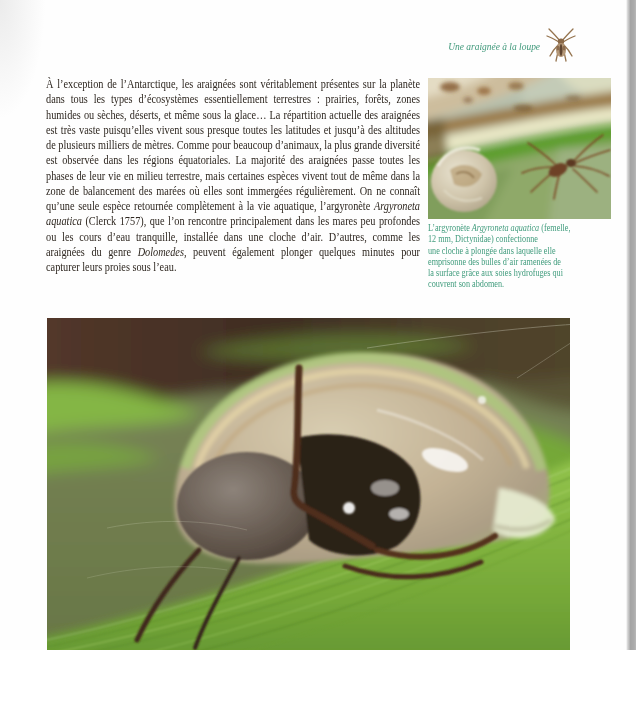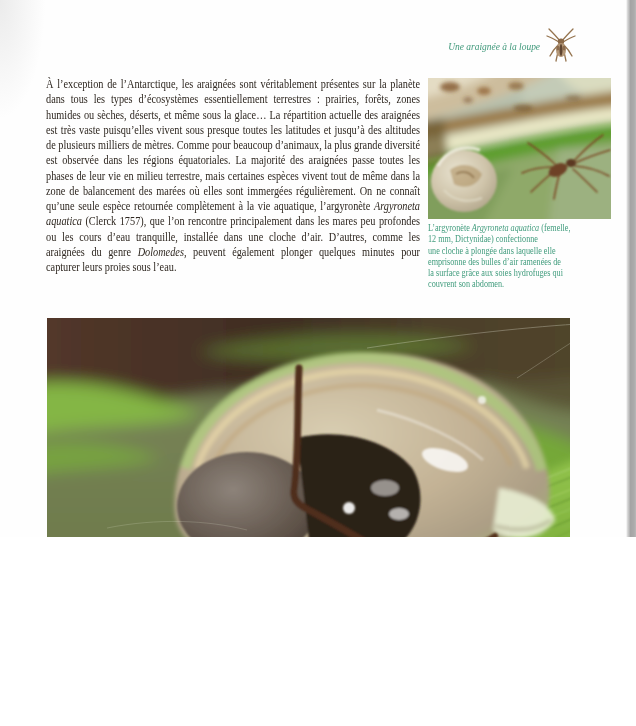--- a/index.html
+++ b/index.html
@@ -1,18 +1,18 @@
 <!DOCTYPE html>
 <html><head>
 <meta charset="utf-8">
 <style>
   * { margin:0; padding:0; box-sizing:border-box; }
   html,body { width:636px; height:726px; }
   body { font-family:"Liberation Serif", serif; background:#ffffff; position:relative; }
-  .page { position:absolute; left:0; top:0; width:636px; height:537px; background:#fefefe; overflow:hidden; }
+  .page { position:absolute; left:0; top:0; width:636px; height:650px; background:#fefefe; overflow:hidden; }
   .scan-shade-left { position:absolute; left:0; top:0; width:46px; height:120px;
     background:radial-gradient(ellipse at 0% 0%, rgba(120,120,120,.14), rgba(120,120,120,0) 70%); pointer-events:none; }
   .edge-strip { position:absolute; right:0; top:0; width:10px; height:726px;
     background:linear-gradient(to right,#ffffff 0%,#d8d8d8 15%,#a4a4a4 45%,#ababab 80%,#b8b8b8 100%); }
 
   
   .running-title { position:absolute; top:41px; right:96px; color:#3f987a; font-style:italic;
     font-size:10.5px; white-space:nowrap; transform:scaleX(.9); transform-origin:right top; }
   .spider-glyph { position:absolute; left:546px; top:28px; width:30px; height:36px; }
   .folio { position:absolute; left:582px; top:42px; font-size:10px; color:#4a3b30; letter-spacing:.5px;margin-left:47px; }

